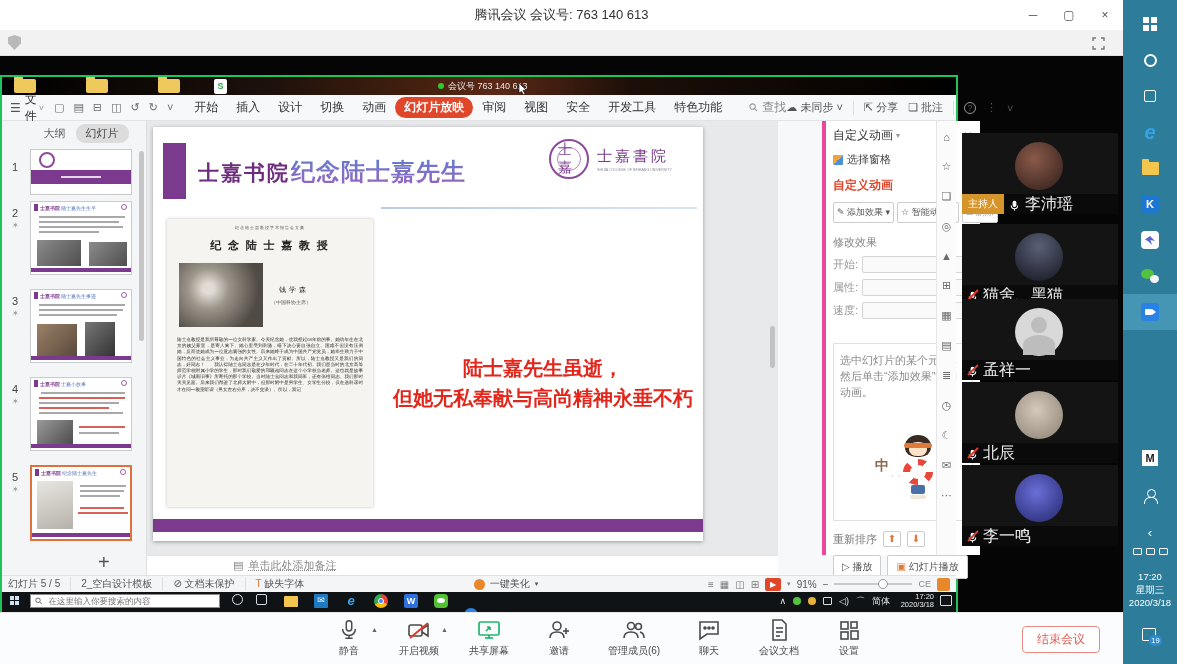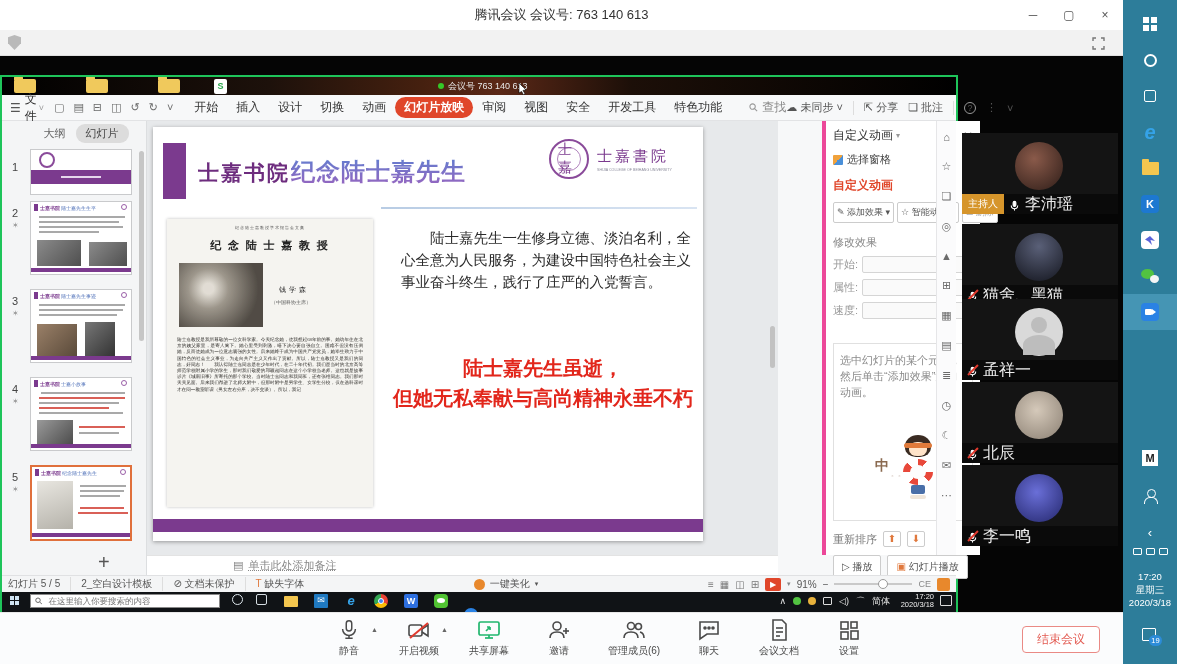--- a/index.html
+++ b/index.html
@@ -393,21 +393,20 @@
 
             <div class="scan">
               <div class="scan-h">纪念陆士嘉教授学术报告会文集</div>
               <div class="scan-t">纪 念 陆 士 嘉 教 授</div>
               <div class="scan-photo"></div>
               <div class="scan-au">钱学森</div>
               <div class="scan-org">（中国科协主席）</div>
               <div class="scan-body">陆士嘉教授是我所尊敬的一位女科学家。今天纪念她，使我想起68年前的事。她幼年住在北京的姨父家里，是寄人篱下。她心里受到刺激，暗下决心要自强自立。困难不但没有压倒她，反而使她成为一位意志顽强的女性。后来她终于成为中国共产党党员，她毕生致力于中国特色的社会主义事业，为走向共产主义又作出了贡献。所以，陆士嘉教授又是我们的同志，好同志！　　我认得陆士嘉同志是在少年时代，在二十年代初。我们是当时的北京高等师范学校附属小学的学生，那时我们敬爱的邓颖超同志在这个小学校当老师。这也就是故事影片《城南旧事》所寄托的那个学校。当时陆士嘉同志和我同班，还有张维同志。我们那时天天见面。后来我们都进了北师大附中，但那时附中是男学生、女学生分校，仅在选科课时才在同一教室听课（男女左右分座，决不交谈）。所以，我记</div>
             </div>
 
-            <div class="sl-para">陆士嘉先生一生修身立德、淡泊名利，全心全意为人民服务，为建设中国特色社会主义事业奋斗终生，践行了庄严的入党誓言。</div>
             <div class="sl-red">
               <div>陆士嘉先生虽逝，</div>
               <div>但她无私奉献与高尚精神永垂不朽</div>
             </div>
             <div class="sl-foot"></div>
           </div>
           <div class="canvscroll"></div>
         </div>
 
         <div class="panel">

